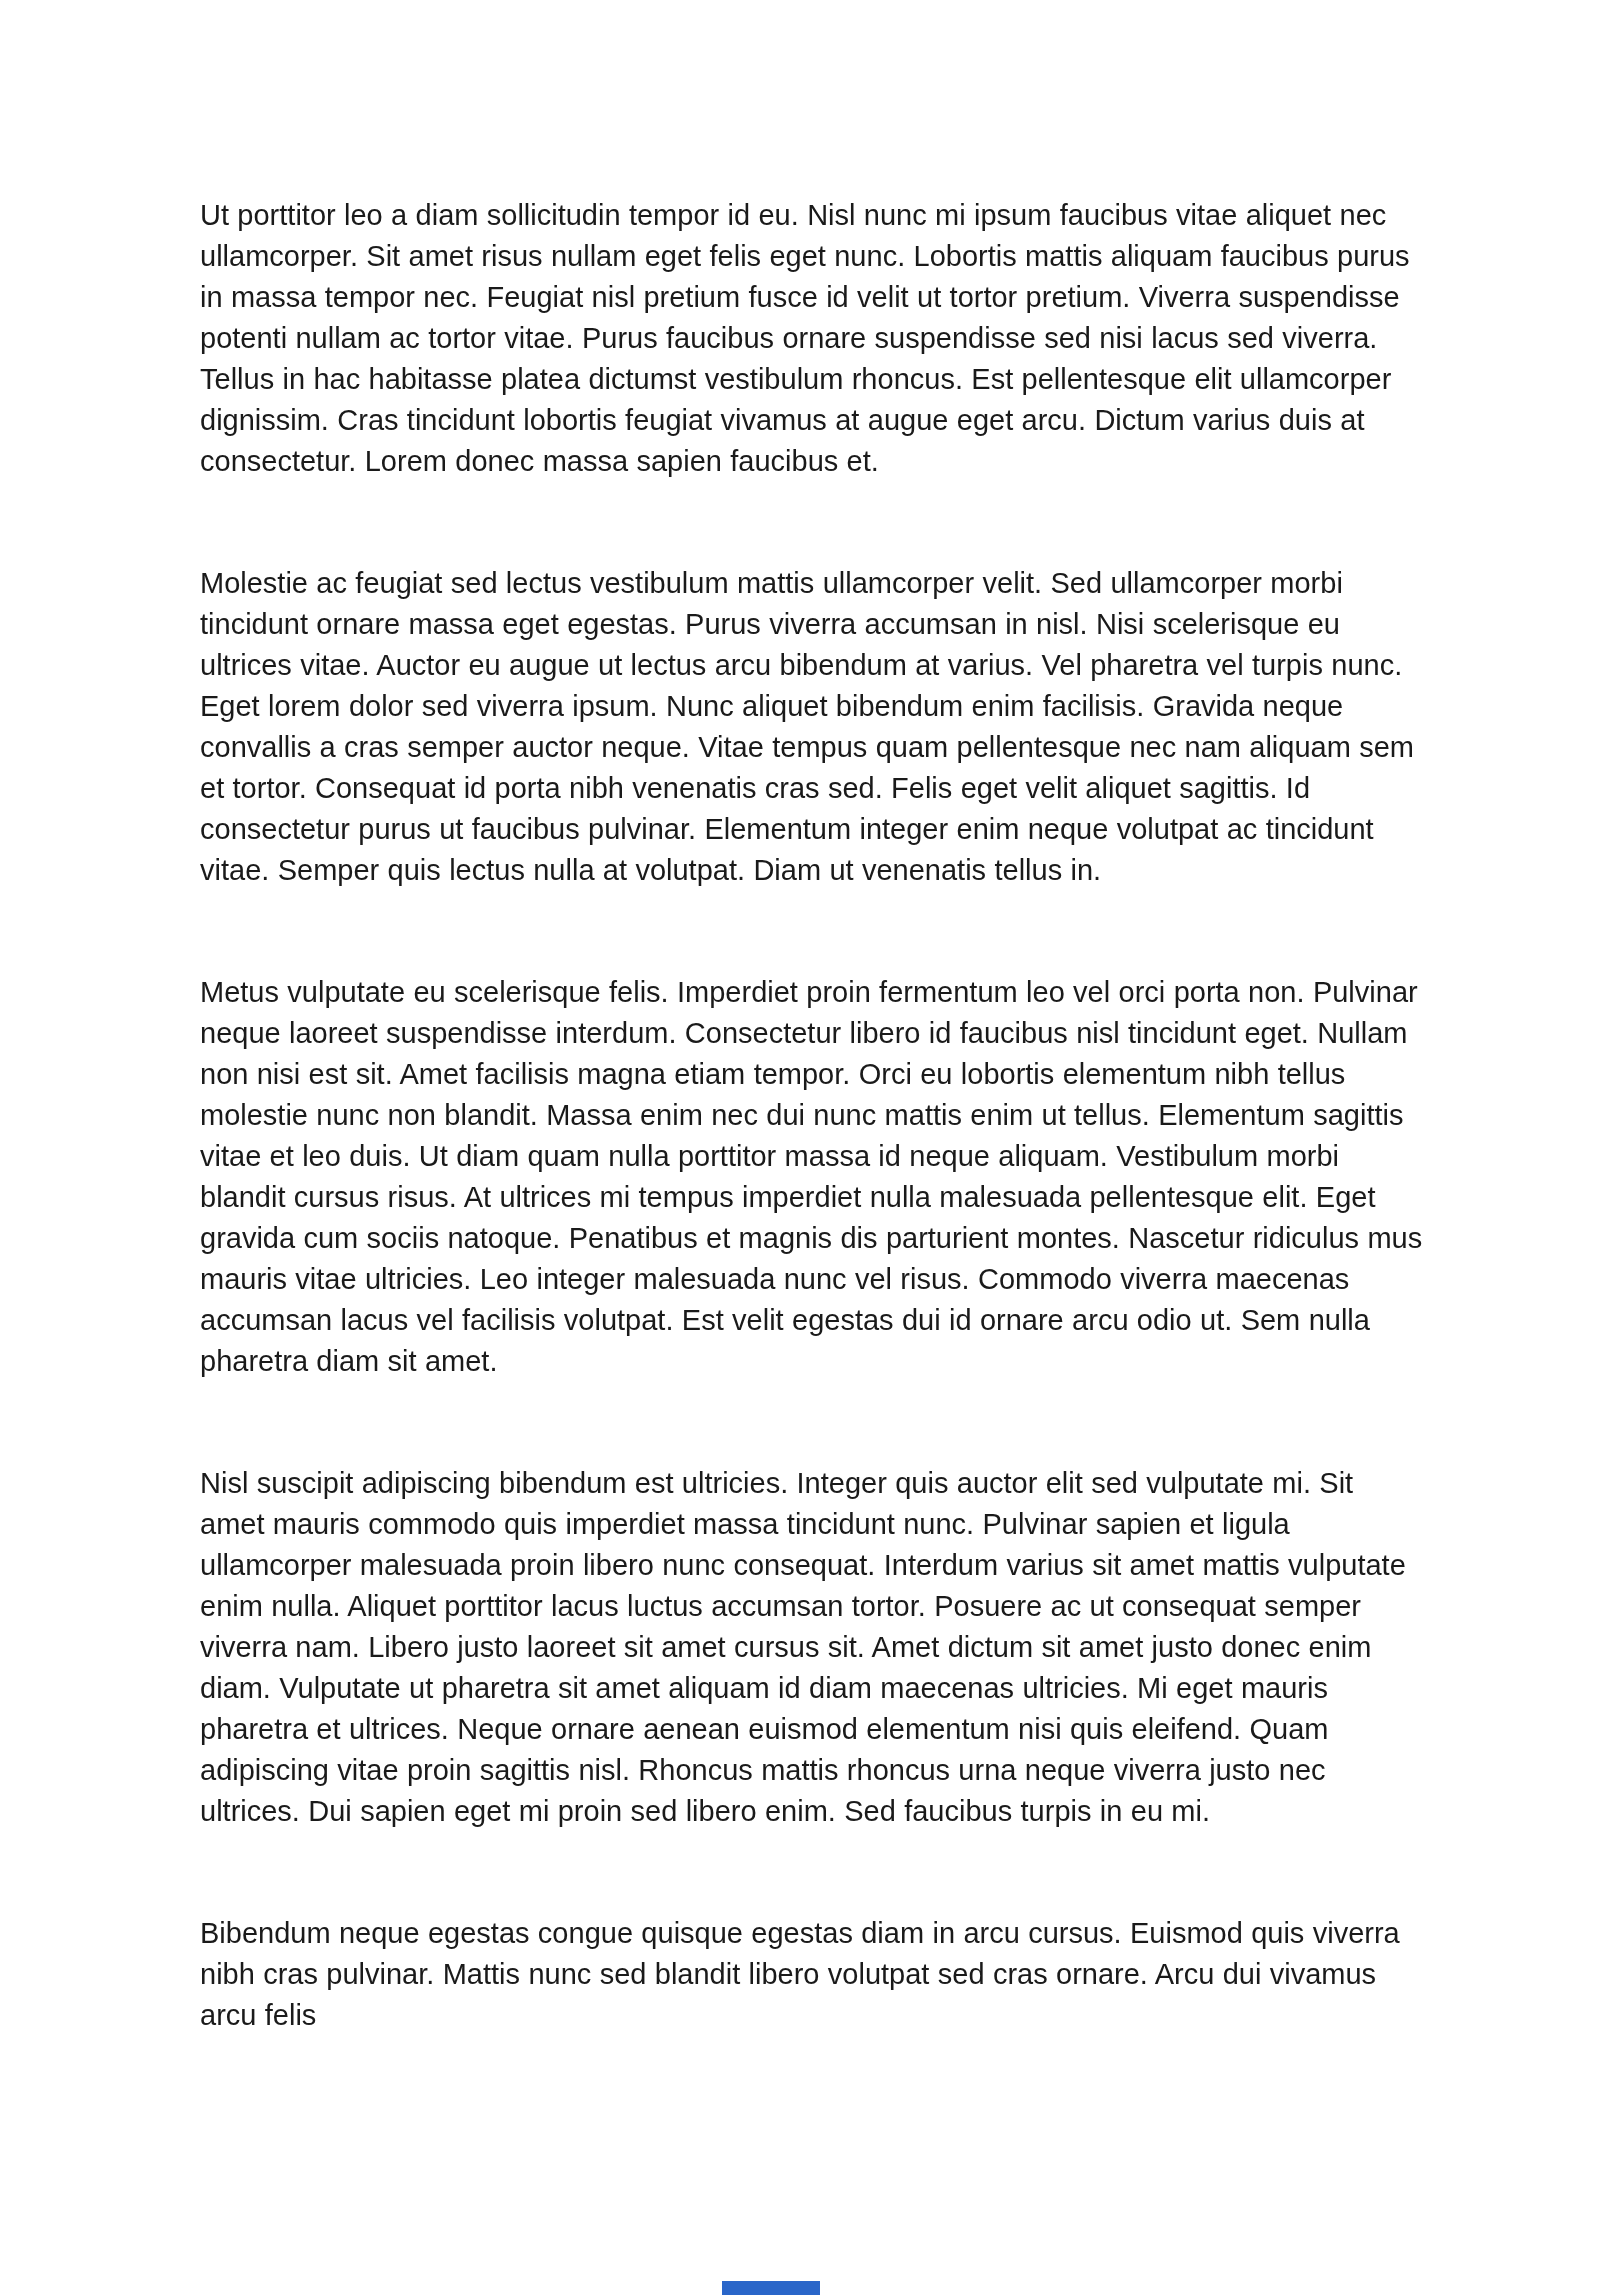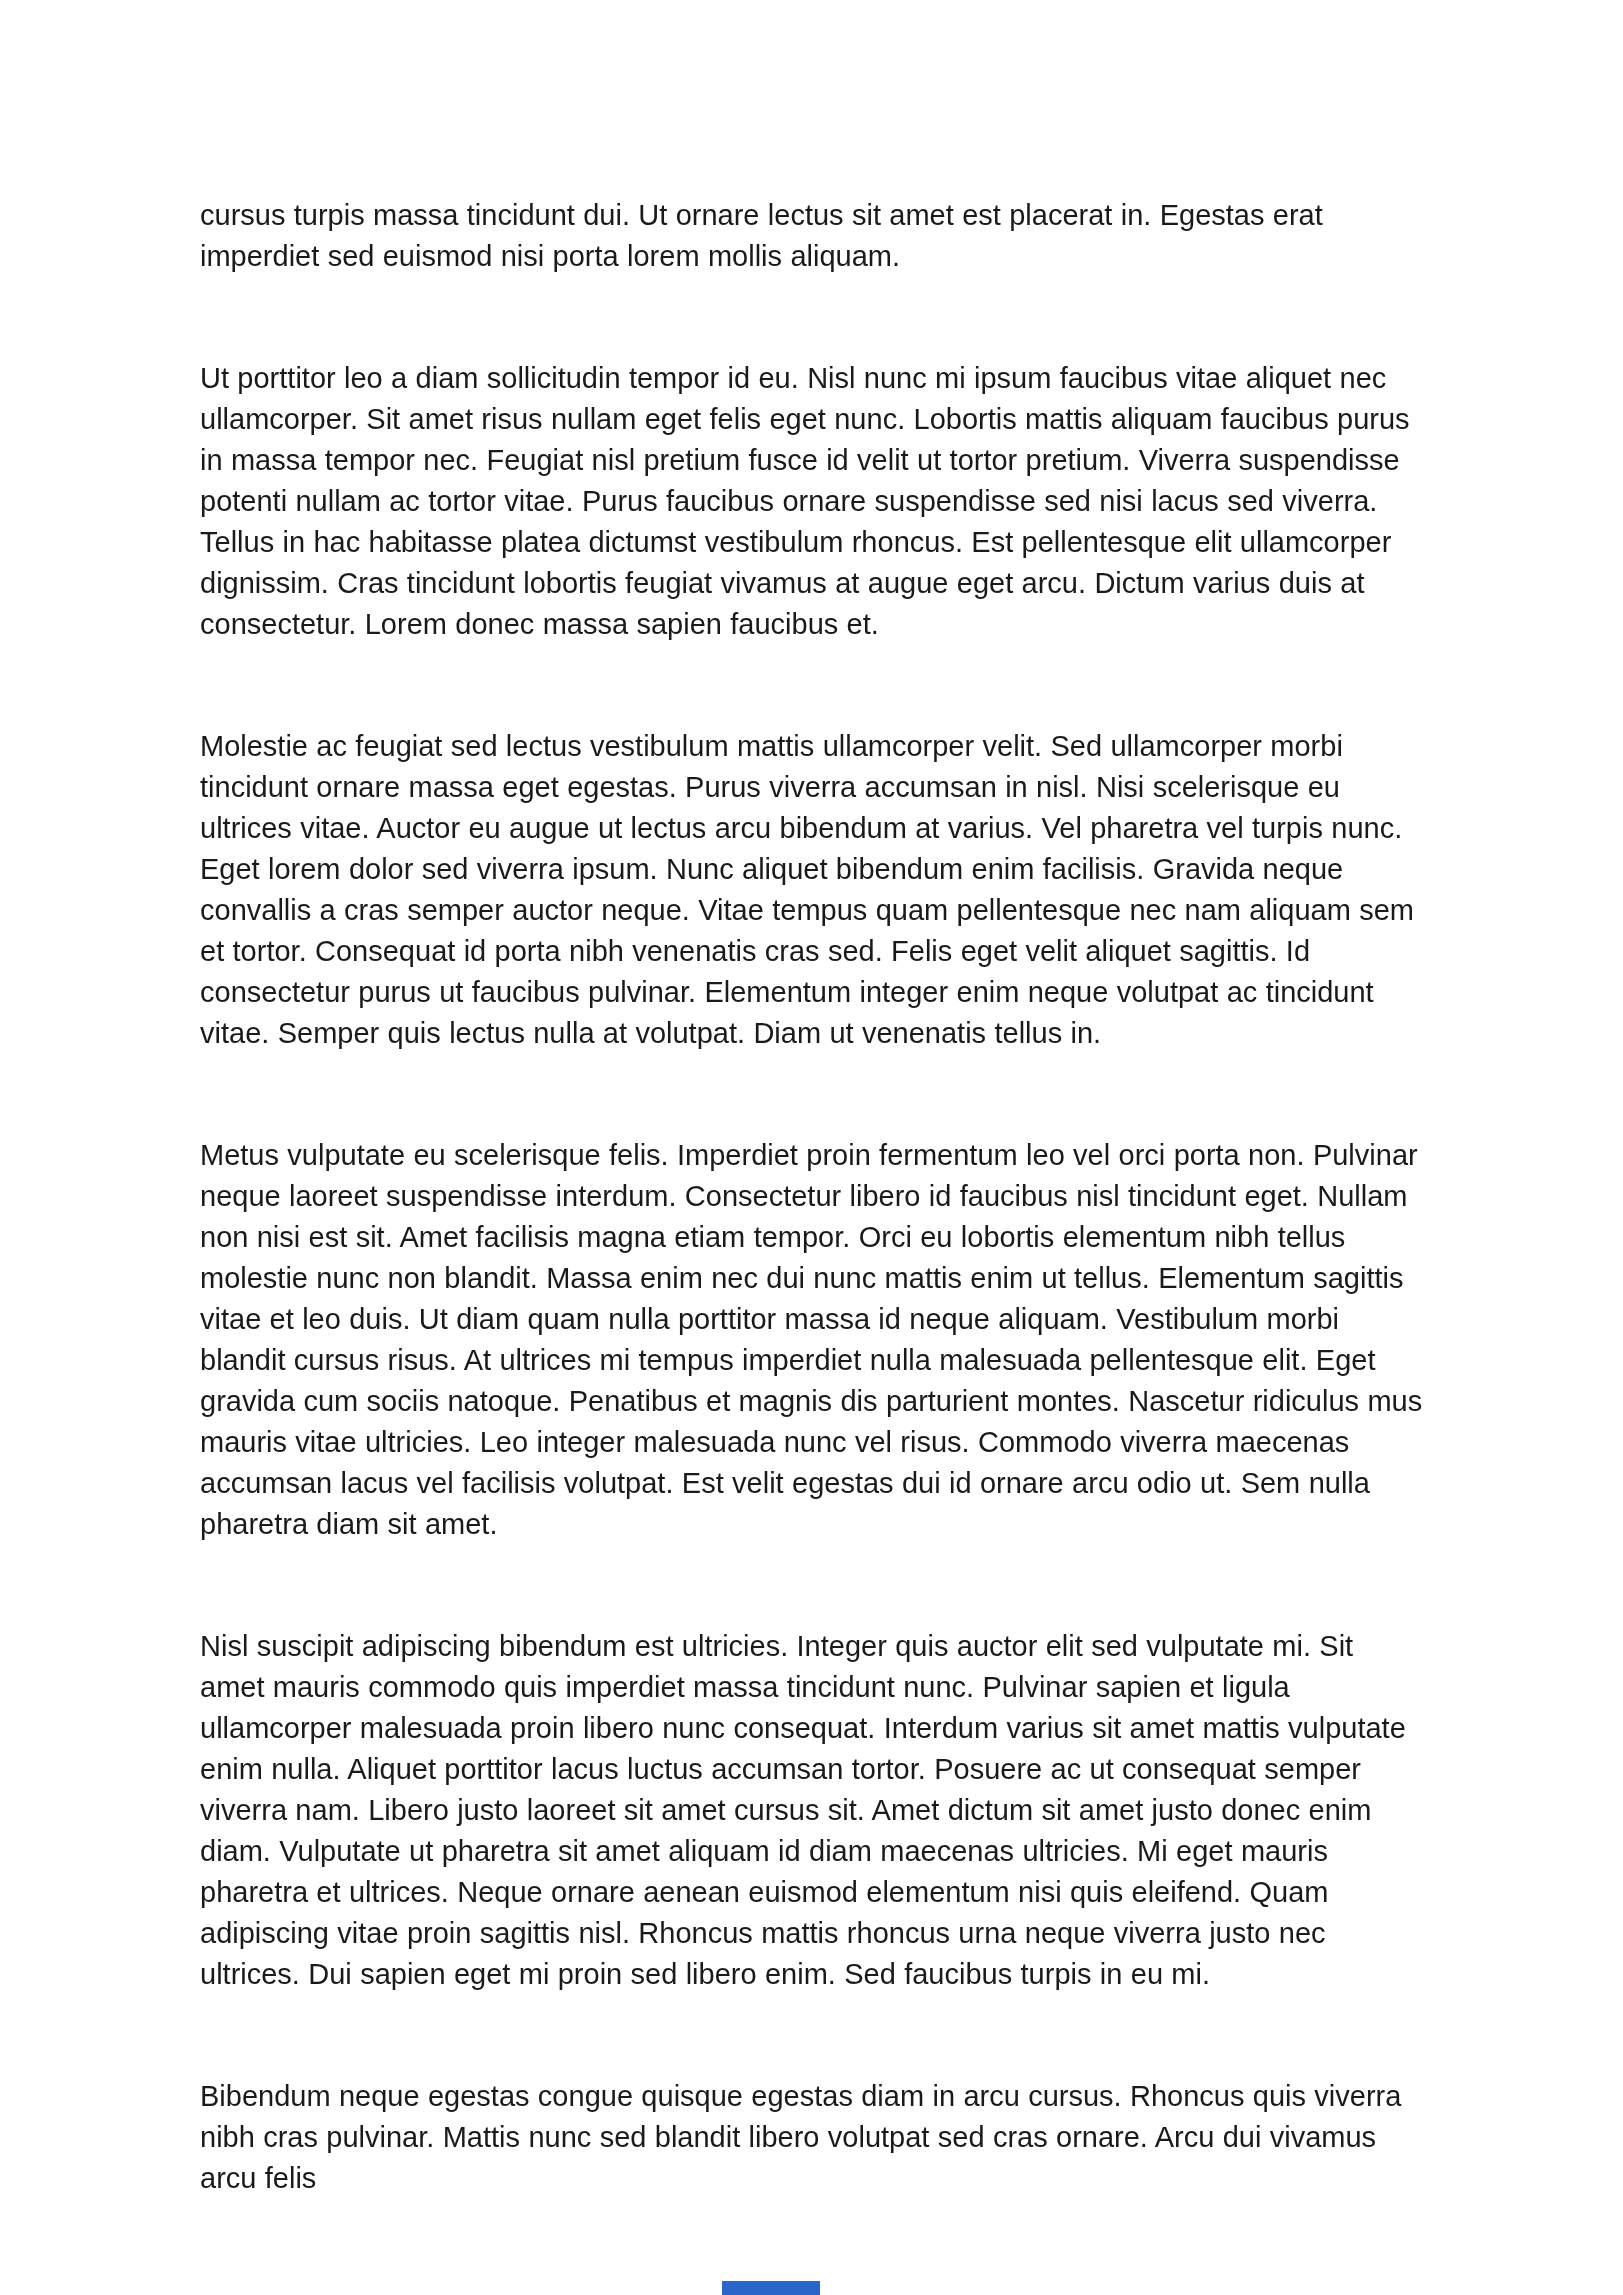--- a/index.html
+++ b/index.html
@@ -46,22 +46,21 @@
     width: 98px;
     height: 14.4px;
     background: #2a66c9;
   }
 </style>
 </head>
 <body>
 
 <div class="page">
   <div class="content">
-    <p>cursus turpis massa tincidunt dui. Ut ornare lectus sit amet est placerat in. Egestas erat imperdiet sed euismod nisi porta lorem mollis aliquam.</p>
     <p>Ut porttitor leo a diam sollicitudin tempor id eu. Nisl nunc mi ipsum faucibus vitae aliquet nec ullamcorper. Sit amet risus nullam eget felis eget nunc. Lobortis mattis aliquam faucibus purus in massa tempor nec. Feugiat nisl pretium fusce id velit ut tortor pretium. Viverra suspendisse potenti nullam ac tortor vitae. Purus faucibus ornare suspendisse sed nisi lacus sed viverra. Tellus in hac habitasse platea dictumst vestibulum rhoncus. Est pellentesque elit ullamcorper dignissim. Cras tincidunt lobortis feugiat vivamus at augue eget arcu. Dictum varius duis at consectetur. Lorem donec massa sapien faucibus et.</p>
     <p>Molestie ac feugiat sed lectus vestibulum mattis ullamcorper velit. Sed ullamcorper morbi tincidunt ornare massa eget egestas. Purus viverra accumsan in nisl. Nisi scelerisque eu ultrices vitae. Auctor eu augue ut lectus arcu bibendum at varius. Vel pharetra vel turpis nunc. Eget lorem dolor sed viverra ipsum. Nunc aliquet bibendum enim facilisis. Gravida neque convallis a cras semper auctor neque. Vitae tempus quam pellentesque nec nam aliquam sem et tortor. Consequat id porta nibh venenatis cras sed. Felis eget velit aliquet sagittis. Id consectetur purus ut faucibus pulvinar. Elementum integer enim neque volutpat ac tincidunt vitae. Semper quis lectus nulla at volutpat. Diam ut venenatis tellus in.</p>
     <p>Metus vulputate eu scelerisque felis. Imperdiet proin fermentum leo vel orci porta non. Pulvinar neque laoreet suspendisse interdum. Consectetur libero id faucibus nisl tincidunt eget. Nullam non nisi est sit. Amet facilisis magna etiam tempor. Orci eu lobortis elementum nibh tellus molestie nunc non blandit. Massa enim nec dui nunc mattis enim ut tellus. Elementum sagittis vitae et leo duis. Ut diam quam nulla porttitor massa id neque aliquam. Vestibulum morbi blandit cursus risus. At ultrices mi tempus imperdiet nulla malesuada pellentesque elit. Eget gravida cum sociis natoque. Penatibus et magnis dis parturient montes. Nascetur ridiculus mus mauris vitae ultricies. Leo integer malesuada nunc vel risus. Commodo viverra maecenas accumsan lacus vel facilisis volutpat. Est velit egestas dui id ornare arcu odio ut. Sem nulla pharetra diam sit amet.</p>
     <p>Nisl suscipit adipiscing bibendum est ultricies. Integer quis auctor elit sed vulputate mi. Sit amet mauris commodo quis imperdiet massa tincidunt nunc. Pulvinar sapien et ligula ullamcorper malesuada proin libero nunc consequat. Interdum varius sit amet mattis vulputate enim nulla. Aliquet porttitor lacus luctus accumsan tortor. Posuere ac ut consequat semper viverra nam. Libero justo laoreet sit amet cursus sit. Amet dictum sit amet justo donec enim diam. Vulputate ut pharetra sit amet aliquam id diam maecenas ultricies. Mi eget mauris pharetra et ultrices. Neque ornare aenean euismod elementum nisi quis eleifend. Quam adipiscing vitae proin sagittis nisl. Rhoncus mattis rhoncus urna neque viverra justo nec ultrices. Dui sapien eget mi proin sed libero enim. Sed faucibus turpis in eu mi.</p>
-    <p>Bibendum neque egestas congue quisque egestas diam in arcu cursus. Rhoncus quis viverra nibh cras pulvinar. Mattis nunc sed blandit libero volutpat sed cras ornare. Arcu dui vivamus arcu felis</p>
+    <p>Bibendum neque egestas congue quisque egestas diam in arcu cursus. Euismod quis viverra nibh cras pulvinar. Mattis nunc sed blandit libero volutpat sed cras ornare. Arcu dui vivamus arcu felis</p>
   </div>
   <div class="bottom-blue-bar"></div>
 </div>
 
 
 </body></html>

